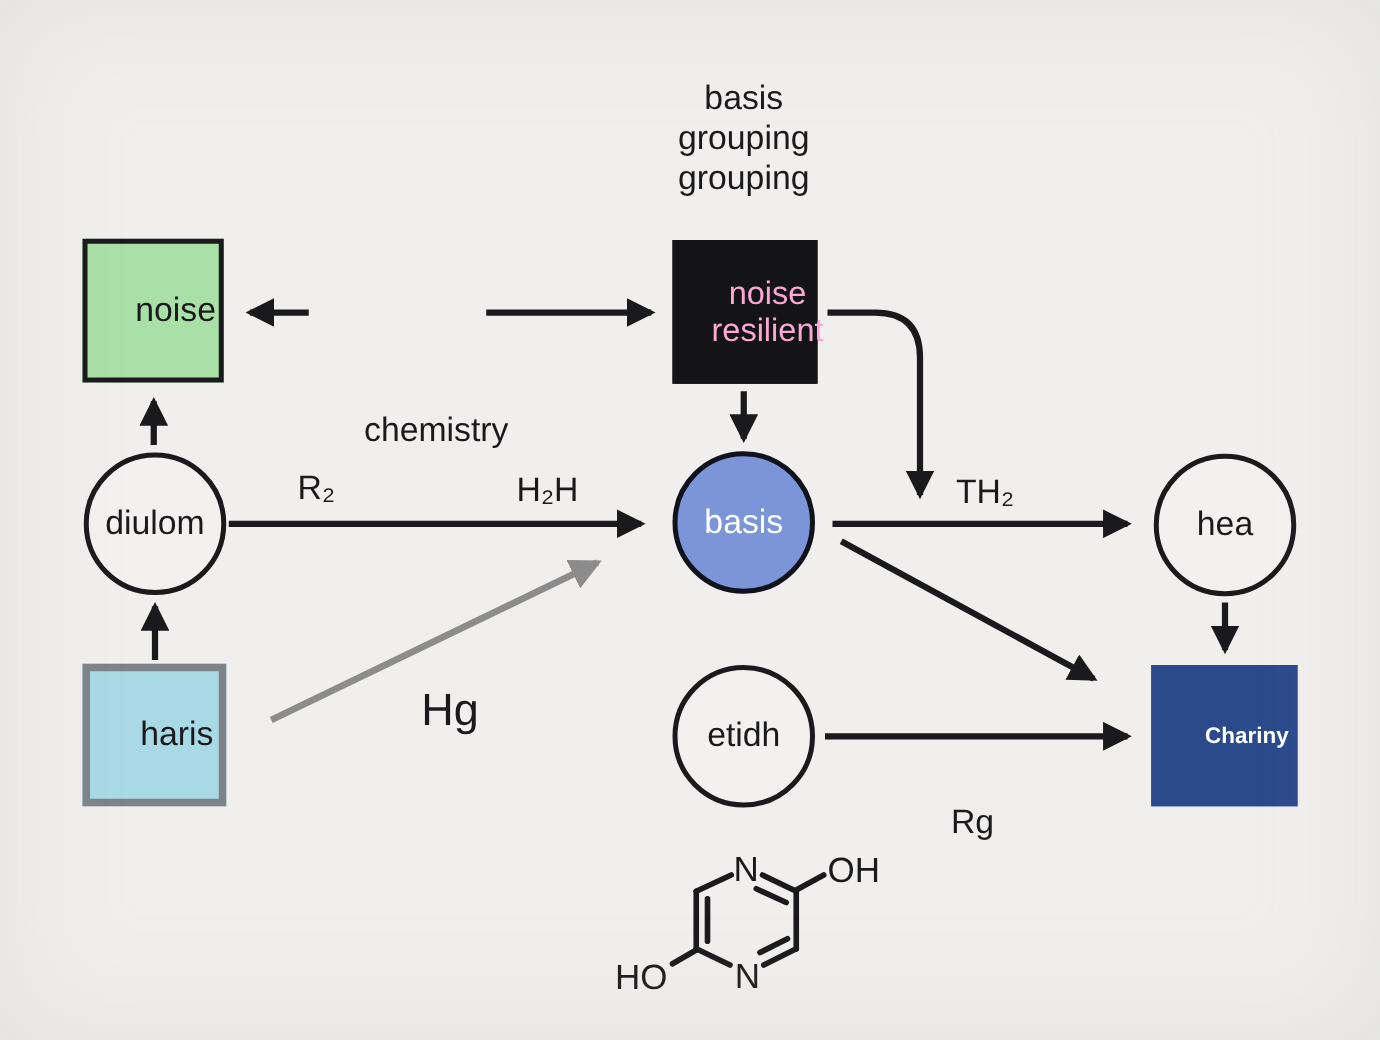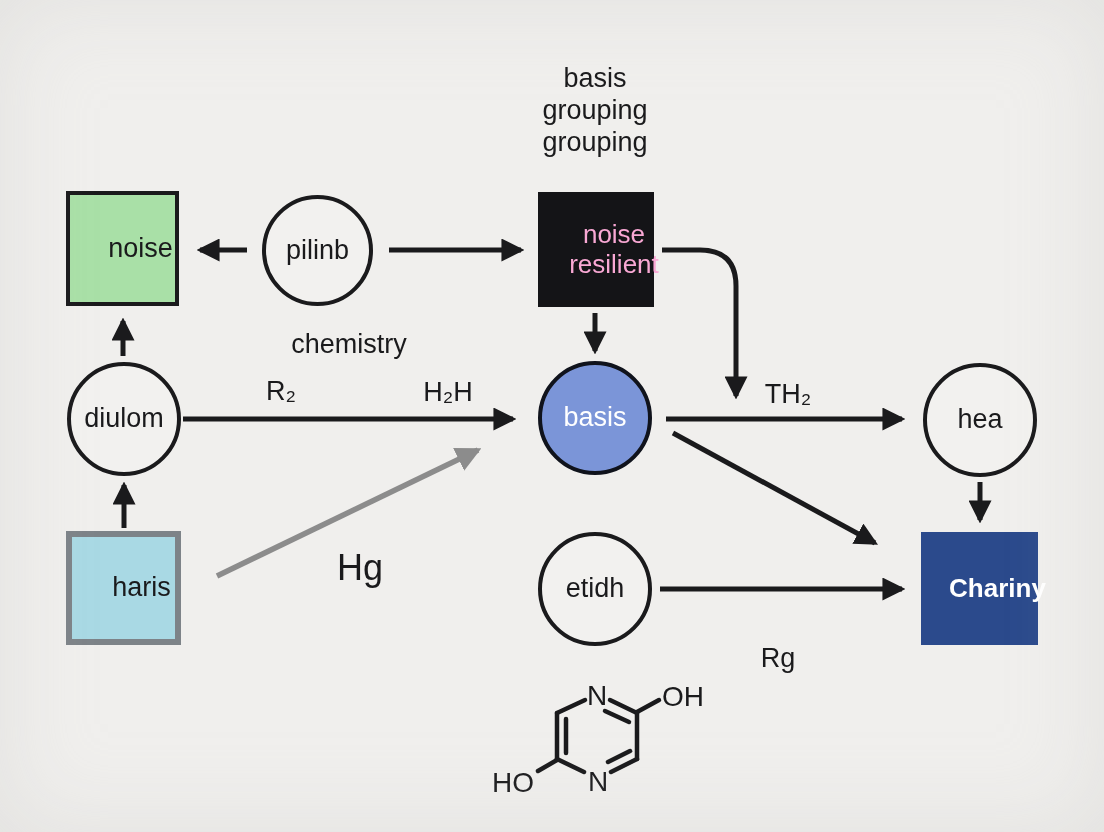--- a/index.html
+++ b/index.html
@@ -23,30 +23,30 @@
   .square{border:4px solid #1a1a1c;padding-left:36px;}
   .circle{border:4px solid #1a1a1c;border-radius:50%;background:#f2f1ef;}
   #node-noise{left:66px;top:191px;width:113px;height:115px;background:#a9e0a7;}
   #node-pilinb{left:262px;top:195px;width:111px;height:111px;}
   #node-nr{left:538px;top:192px;width:116px;height:115px;background:#141417;border-color:#141417;color:#f9a8d4;font-size:26px;}
   #node-diulom{left:67px;top:362px;width:114px;height:114px;}
   #node-basis{left:538px;top:361px;width:114px;height:114px;background:#7b95d8;border-color:#10131c;color:#fff;}
   #node-hea{left:923px;top:363px;width:114px;height:114px;}
   #node-haris{left:66px;top:531px;width:115px;height:114px;background:#a9d9e4;border:6px solid #7d8388;}
   #node-etidh{left:538px;top:532px;width:114px;height:114px;}
-  #node-chariny{left:921px;top:532px;width:117px;height:113px;background:#2b4a8c;border-color:#2b4a8c;color:#fff;font-weight:600;font-size:26px;}
+  #node-chariny{left:921px;top:532px;width:117px;height:113px;background:#2b4a8c;border-color:#2b4a8c;color:#fff;font-weight:600;font-size:18px;}
   .flabel{
     position:absolute;transform:translate(-50%,-50%);
     font-size:27px;font-weight:500;color:#1a1a1c;white-space:nowrap;
   }
   #lbl-top{left:595px;top:110px;text-align:center;line-height:32px;}
   #lbl-top span{display:block;}
   #lbl-chemistry{left:349px;top:344px;}
-  #lbl-r2{left:253px;top:391px;margin-left:28px;}
-  #lbl-h2h{left:448px;top:392px;}
+  #lbl-r2{left:253px;top:391px;}
+  #lbl-h2h{left:438px;top:392px;}
   #lbl-th2{left:788px;top:394px;}
   #lbl-hg{left:360px;top:568px;font-size:36px;}
   #lbl-rg{left:778px;top:658px;}
 </style>
 </head>
 <body>
 
 <div class="canvas">
 
   <svg class="layer" width="1104" height="832" viewBox="0 0 1104 832">
@@ -92,23 +92,20 @@
       <text x="597" y="695" dominant-baseline="central">N</text>
       <text x="598" y="781" dominant-baseline="central">N</text>
       <text x="683" y="696" dominant-baseline="central">OH</text>
       <text x="513" y="782" dominant-baseline="central">HO</text>
     </g>
   </svg>
 
   <div class="node square" id="node-noise">
     <span>noise</span>
   </div>
-  <div class="node circle" id="node-pilinb">
-    <span>pilinb</span>
-  </div>
   <div class="node square" id="node-nr">
     <span style="display:block;width:90px;">noise resilient</span>
   </div>
   <div class="node circle" id="node-diulom">
     <span>diulom</span>
   </div>
   <div class="node circle" id="node-basis">
     <span>basis</span>
   </div>
   <div class="node circle" id="node-hea">

